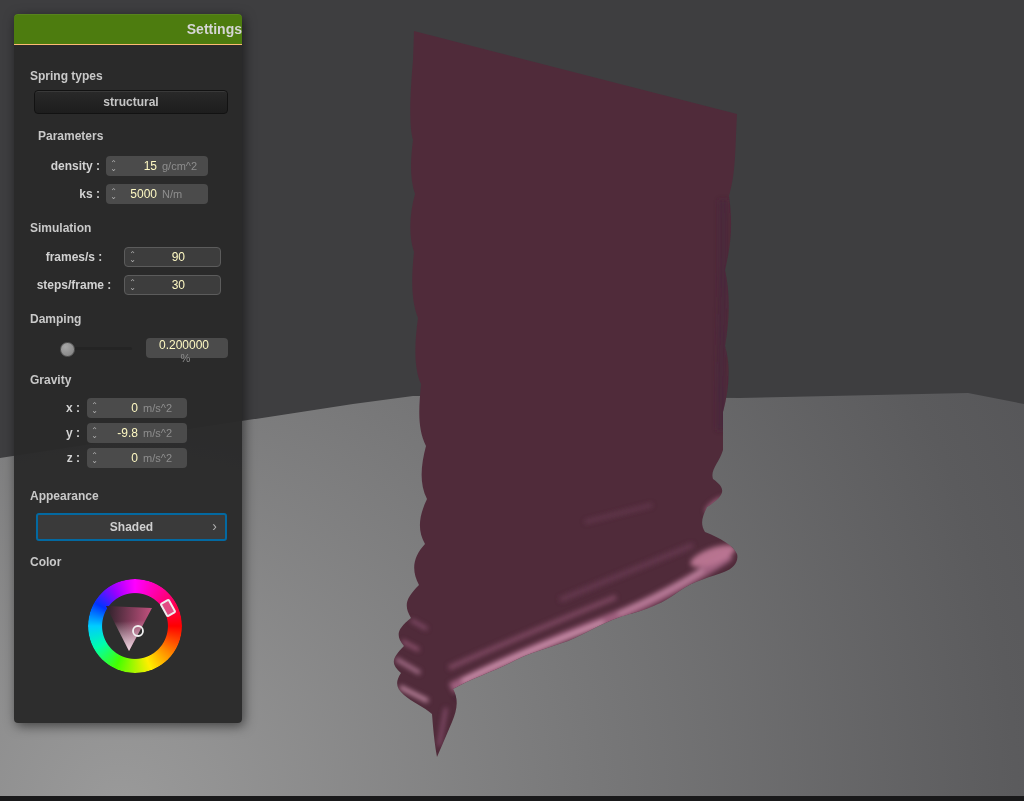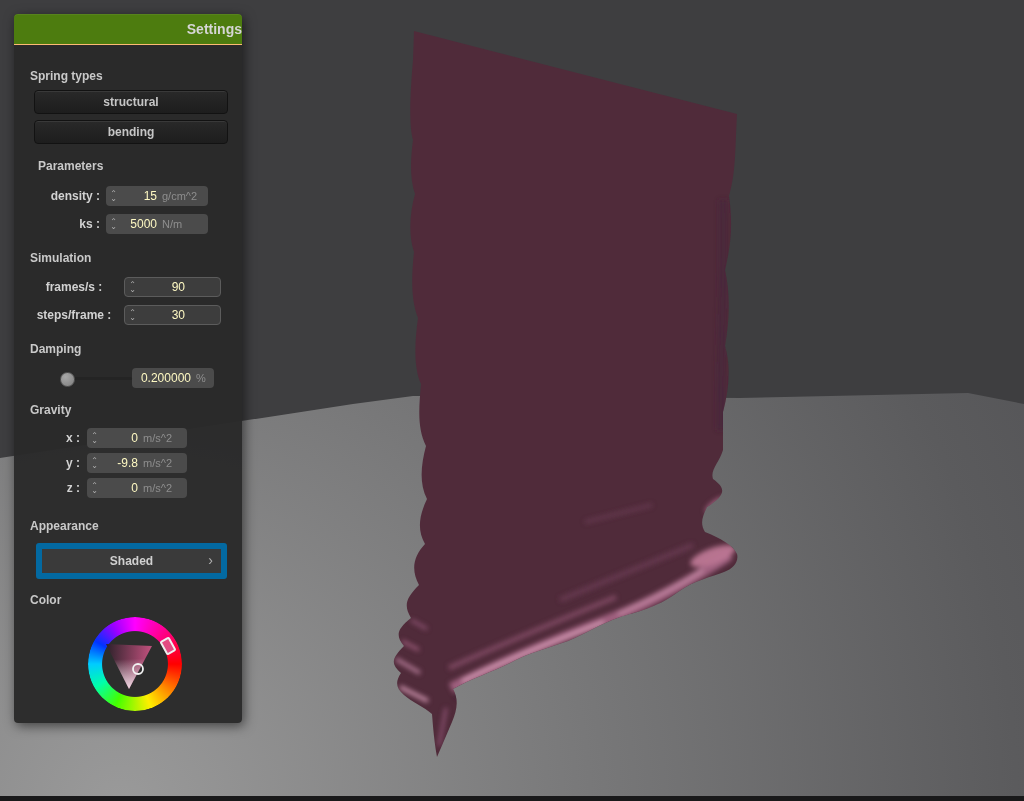--- a/index.html
+++ b/index.html
@@ -51,25 +51,25 @@
   .grav .row{margin-bottom:5px;}
   .grav .row-label{width:50px;margin-right:7px;}
   .grav .field{width:100px;}
   .grav .unit{width:44px;}
 
   .damp-row{display:flex;align-items:center;margin:0 0 0 46px;height:20px;}
   .track{position:relative;width:72px;height:3px;background:#242424;border-radius:2px;}
   .knob{position:absolute;left:0;top:-5px;width:13px;height:13px;border-radius:50%;
         background:radial-gradient(circle at 35% 30%,#a8a8a8,#7e7e7e);
         border:1px solid #565656;cursor:pointer;}
-  .damp-field{width:76px;padding:0 6px 0 0;}
+  .damp-field{width:76px;margin-left:14px;padding:0 6px 0 0;flex-direction:column;}
   .damp-field .unit{width:12px;}
 
   .dropdown{position:relative;height:24px;margin:7px 15px 0 22px;border-radius:3px;
-            background:#3a3a3a;border:6px solid #0369a1;
+            background:#3a3a3a;border:2px solid #0369a1;
             display:flex;align-items:center;justify-content:center;
             color:#d0d0d0;font-size:12px;font-weight:bold;cursor:pointer;}
   .dd-chev{position:absolute;right:8px;top:50%;transform:translateY(-54%);
            color:#b0b0b0;font-size:14px;font-weight:normal;}
 
   .wheel-wrap{position:relative;width:94px;height:94px;margin:0 0 0 74px;}
   .hue-ring{position:absolute;inset:0;border-radius:50%;
     background:conic-gradient(from 0deg,
       #ff00ff 0deg,#ff0066 55deg,#ff0000 90deg,#ff8800 128deg,#ffee00 160deg,
       #44ff00 205deg,#00ffaa 240deg,#00ccff 270deg,#0033ff 300deg,#9900ff 330deg,#ff00ff 360deg);
@@ -141,21 +141,20 @@
   </g>
 </svg>
 
 <div class="panel">
   <div class="titlebar">
     <span>Settings</span>
   </div>
 
   <div class="sec mt-spring">Spring types</div>
   <div class="btn">structural</div>
-  <div class="btn">bending</div>
 
   <div class="sec mt-params">Parameters</div>
   <div class="params">
     <div class="row">
       <span class="row-label">density :</span>
       <div class="field">
         <span class="spin">
           <span>⌃</span>
           <span>⌄</span>
         </span>

